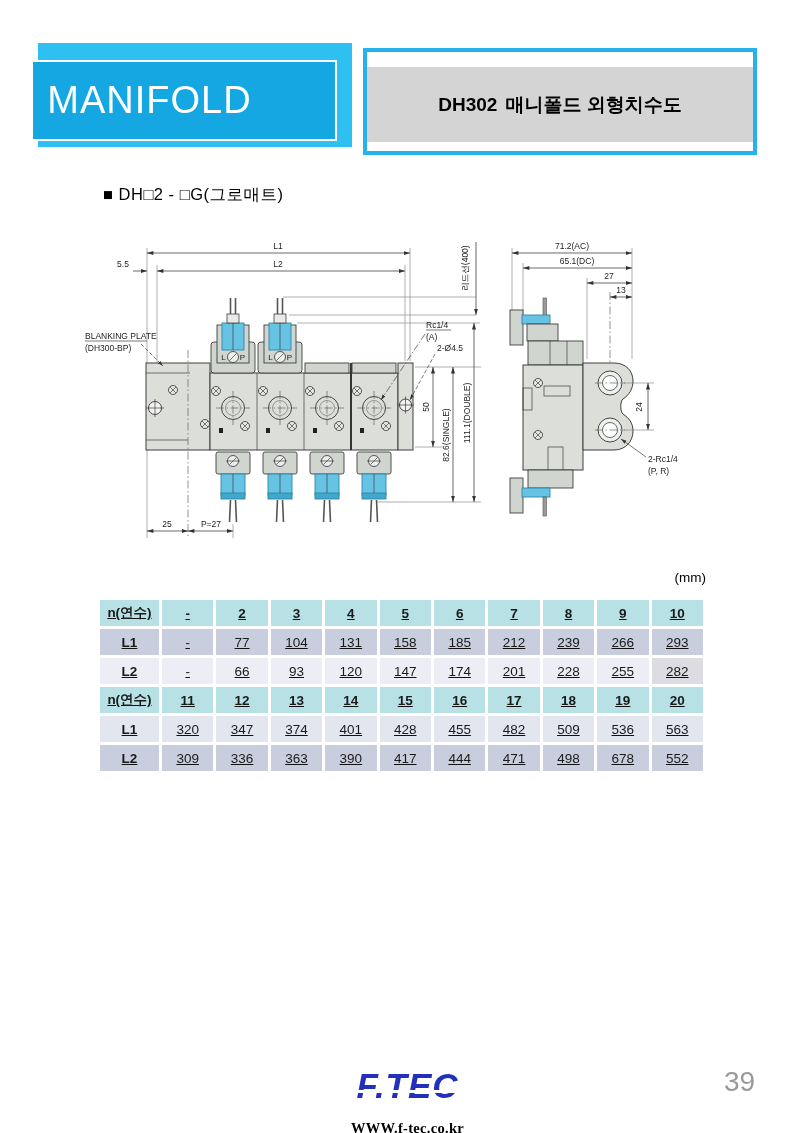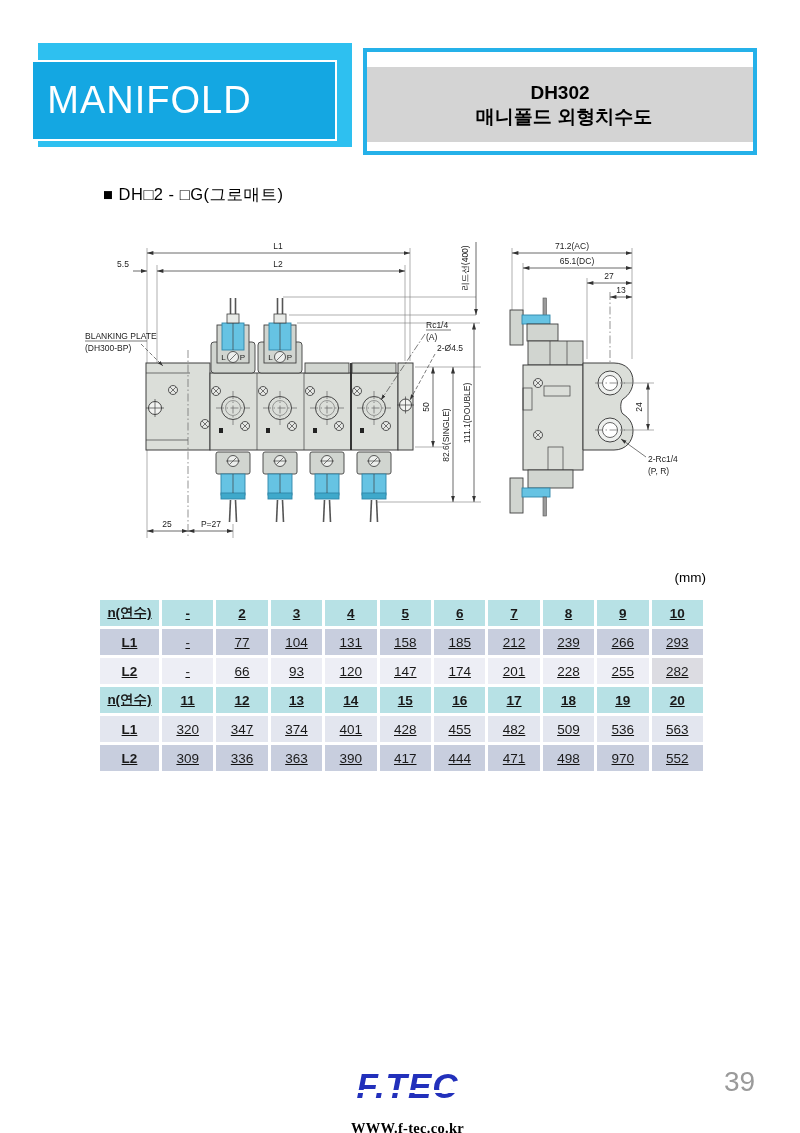--- a/index.html
+++ b/index.html
@@ -7,21 +7,21 @@
         font-family:"Liberation Sans",sans-serif;color:#111;}
   
   .banner-back{position:absolute;left:38px;top:43px;width:314px;height:104px;background:#2ec0f0;}
   .banner-front{position:absolute;left:31px;top:60px;width:306px;height:81px;background:#14a7e2;
         border:2px solid #fff;box-sizing:border-box;display:flex;align-items:center;
         justify-content:center;padding-right:69px;}
   .banner-front span{color:#fff;font-size:38px;font-weight:400;letter-spacing:1px;}
   .dh-box{position:absolute;left:363px;top:48px;width:394px;height:107px;border:4px solid #25b1e9;
         background:#fff;box-sizing:border-box;}
   .dh-band{position:absolute;left:0;right:0;top:15px;height:75px;background:#d4d4d4;
-        display:flex;flex-direction:column;align-items:center;justify-content:center;}
+        display:flex;flex-direction:row;align-items:center;justify-content:center;}
   .dh-band .t1{font-size:19px;font-weight:bold;color:#000;line-height:1.25;}
   .dh-band .t2{font-size:19px;font-weight:bold;color:#000;line-height:1.25;margin-left:8px;}
   
   .sec-head{position:absolute;left:103px;top:184px;font-size:16.5px;font-weight:normal;color:#000;letter-spacing:.5px;}
   
   .svg-front{position:absolute;left:85px;top:228px;}
   .svg-side{position:absolute;left:492px;top:228px;}
   .txt{font-family:"Liberation Sans",sans-serif;font-size:8.5px;fill:#222;}
   .txtb{font-family:"Liberation Sans",sans-serif;font-size:8px;fill:#222;}
   .dim{stroke:#444;stroke-width:0.8;fill:none;}
@@ -368,21 +368,21 @@
     <tr>
       <td class="c-lav rowlab">L2</td>
       <td class="c-lav">309</td>
       <td class="c-lav">336</td>
       <td class="c-lav">363</td>
       <td class="c-lav">390</td>
       <td class="c-lav">417</td>
       <td class="c-lav">444</td>
       <td class="c-lav">471</td>
       <td class="c-lav">498</td>
-      <td class="c-lav">970</td>
+      <td class="c-lav">678</td>
       <td class="c-lav">552</td>
     </tr>
   </tbody>
     </table>
 
   <div class="logo-wrap">
     <div class="logo-text">F.TEC</div>
     <div class="logo-stripe"></div>
     <div class="logo-url">WWW.f-tec.co.kr</div>
   </div>

